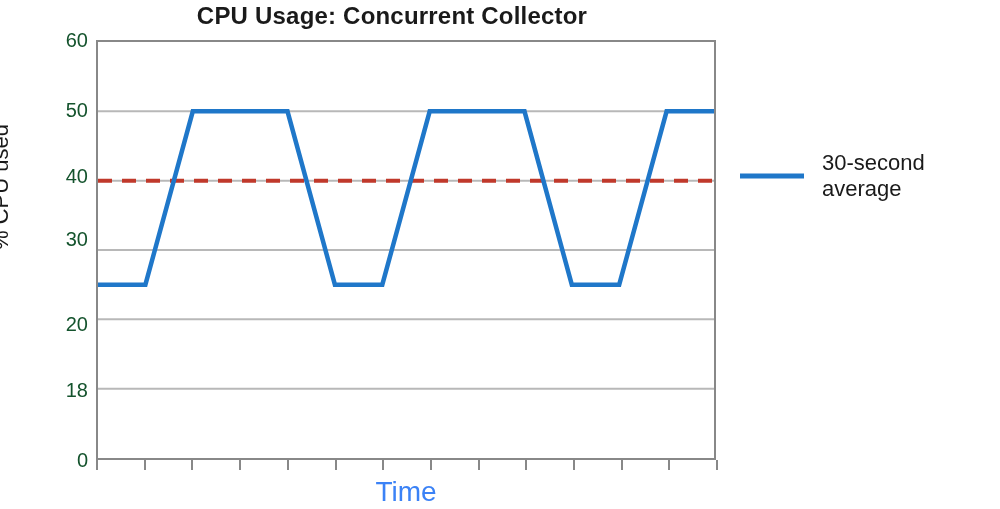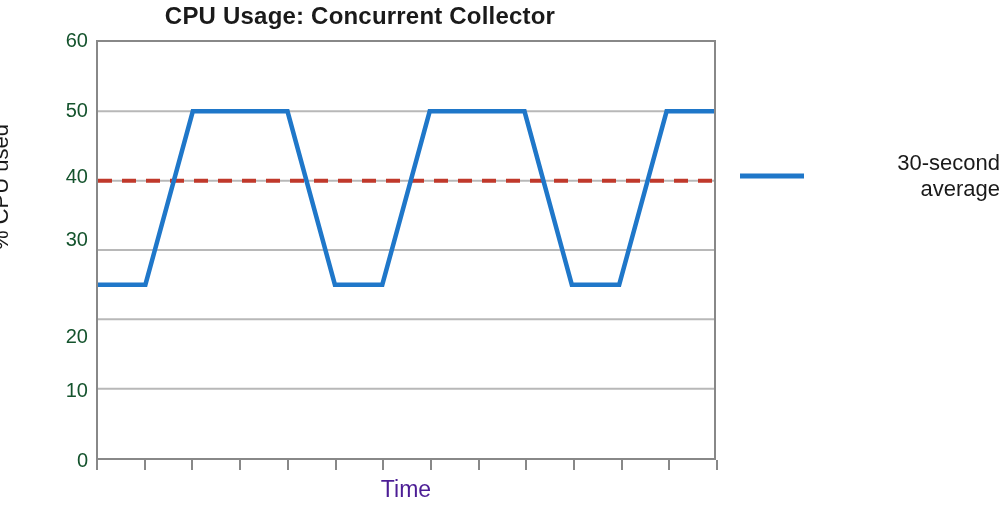--- a/index.html
+++ b/index.html
@@ -16,20 +16,21 @@
   }
   .title {
     position: absolute;
     left: 0;
     width: 720px;
     top: 2px;
     text-align: center;
     font-weight: 700;
     font-size: 24px;
     letter-spacing: 0.2px;
+    padding-left: 32px;
   }
   .plot-box {
     position: absolute;
     left: 96px;
     top: 40px;
     width: 620px;
     height: 420px;
     border: 2px solid #888;
     box-sizing: border-box;
   }
@@ -56,63 +57,62 @@
     font-size: 22px;
     color: #1a1a1a;
     white-space: nowrap;
   }
   .x-axis-title {
     position: absolute;
     left: 96px;
     width: 620px;
     top: 476px;
     text-align: center;
-    font-size: 23px;
-    color: #4c1d95;
+    font-size: 28px;
+    color: #3b82f6;
   }
   .x-tick {
     position: absolute;
     width: 2px;
     height: 10px;
     background: #888;
     top: 460px;
   }
   .legend {
     position: absolute;
     left: 740px;
     top: 150px;
     font-size: 22px;
     color: #1a1a1a;
   }
   .legend-row {
     display: flex;
     align-items: center;
     margin-bottom: 22px;
-    text-align: right;
   }
   .legend-swatch {
     width: 64px;
     height: 24px;
     margin-right: 18px;
     flex: 0 0 auto;
   }
 </style>
 </head>
 <body>
 
 <div class="stage">
 
   <div class="title">CPU Usage: Concurrent Collector</div>
 
   <div class="y-tick-label" style="top:40px">60</div>
   <div class="y-tick-label" style="top:110px">50</div>
   <div class="y-tick-label" style="top:176px">40</div>
   <div class="y-tick-label" style="top:239px">30</div>
-  <div class="y-tick-label" style="top:336px">20</div>
-  <div class="y-tick-label" style="top:390px">10</div>
+  <div class="y-tick-label" style="top:324px">20</div>
+  <div class="y-tick-label" style="top:390px">18</div>
   <div class="y-tick-label" style="top:460px">0</div>
 
   <div class="y-axis-title">% CPU used</div>
 
   <div class="plot-box">
     <svg viewBox="0 0 616 416" preserveAspectRatio="none">
       <g stroke="#b8b8b8" stroke-width="2">
         <line x1="0" y1="69.3" x2="616" y2="69.3"></line>
         <line x1="0" y1="138.7" x2="616" y2="138.7"></line>
         <line x1="0" y1="208" x2="616" y2="208"></line>

